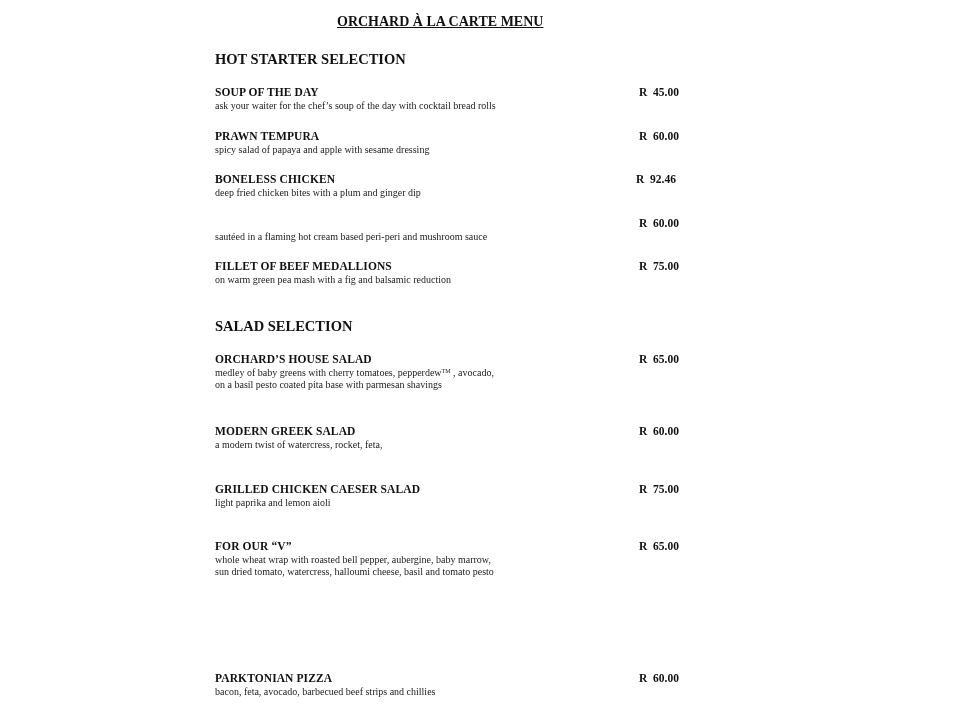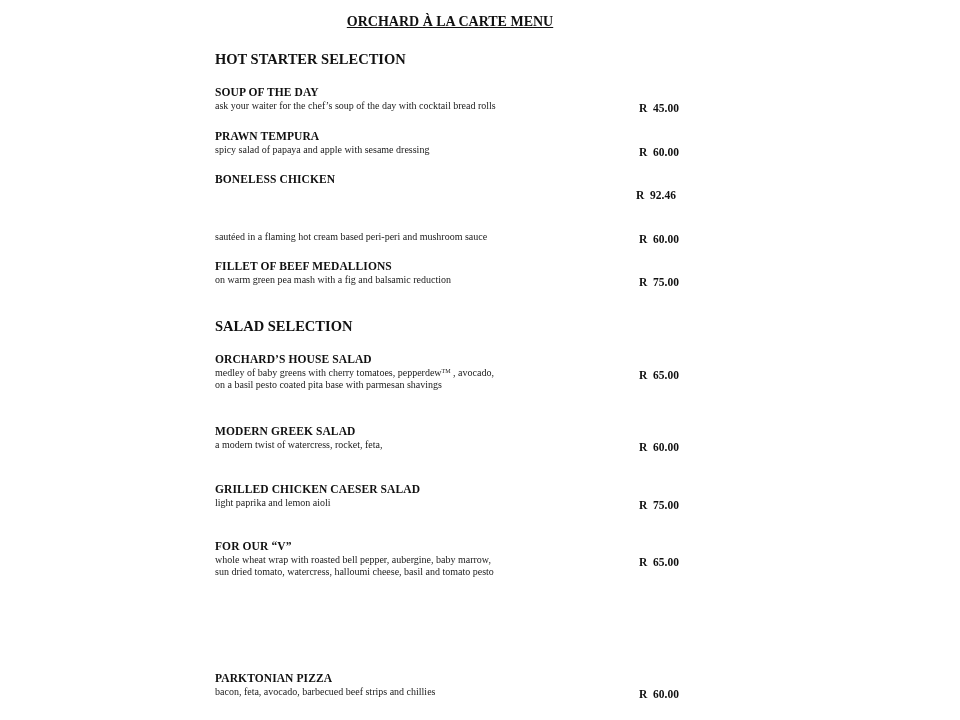--- a/index.html
+++ b/index.html
@@ -13,21 +13,20 @@
       position: relative;
       overflow: hidden;
       font-family: "Liberation Serif", "DejaVu Serif", serif;
       color: #111111;
     }
     .page-title {
       position: absolute;
       left: 337px;
       top: 14px;
       width: 226px;
-      text-align: center;
       font-size: 14px;
       font-weight: bold;
       text-decoration: underline;
       letter-spacing: 0px;
       white-space: nowrap;
     }
     .section-title {
       position: absolute;
       left: 215px;
       font-size: 14.5px;
@@ -49,21 +48,21 @@
       left: 0;
       top: 0;
       font-size: 11.5px;
       font-weight: bold;
       white-space: nowrap;
       letter-spacing: 0.1px;
     }
     .item-price {
       position: absolute;
       left: 424px;
-      top: 16px;
+      top: 0;
       font-size: 11.5px;
       font-weight: bold;
       white-space: pre;
     }
     .item-price.offset {
       left: 421px;
     }
     .item-desc {
       font-size: 10px;
       line-height: 12.3px;
@@ -100,20 +99,21 @@
       <span class="item-price">R  60.00</span>
     </div>
     <div class="item-desc">spicy salad of papaya and apple with sesame dressing</div>
   </div>
 
   <div class="item" style="top:173px;">
     <div class="item-head">
       <span class="item-name">BONELESS CHICKEN</span>
       <span class="item-price offset">R  92.46</span>
     </div>
+    <div class="item-desc">deep fried chicken bites with a plum and ginger dip</div>
   </div>
 
   <div class="item" style="top:217px;">
     <div class="item-head">
       <span class="item-price">R  60.00</span>
     </div>
     <div class="item-desc">sautéed in a flaming hot cream based peri-peri and mushroom sauce</div>
   </div>
 
   <div class="item" style="top:260px;">

